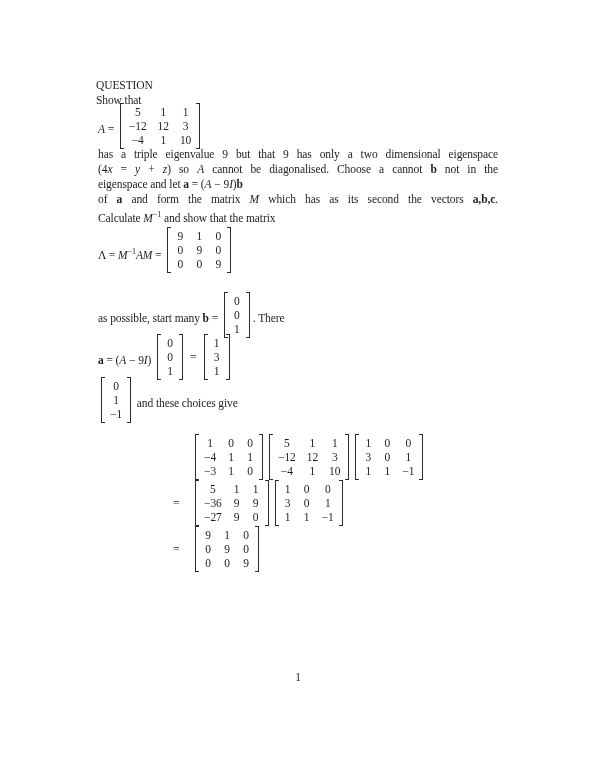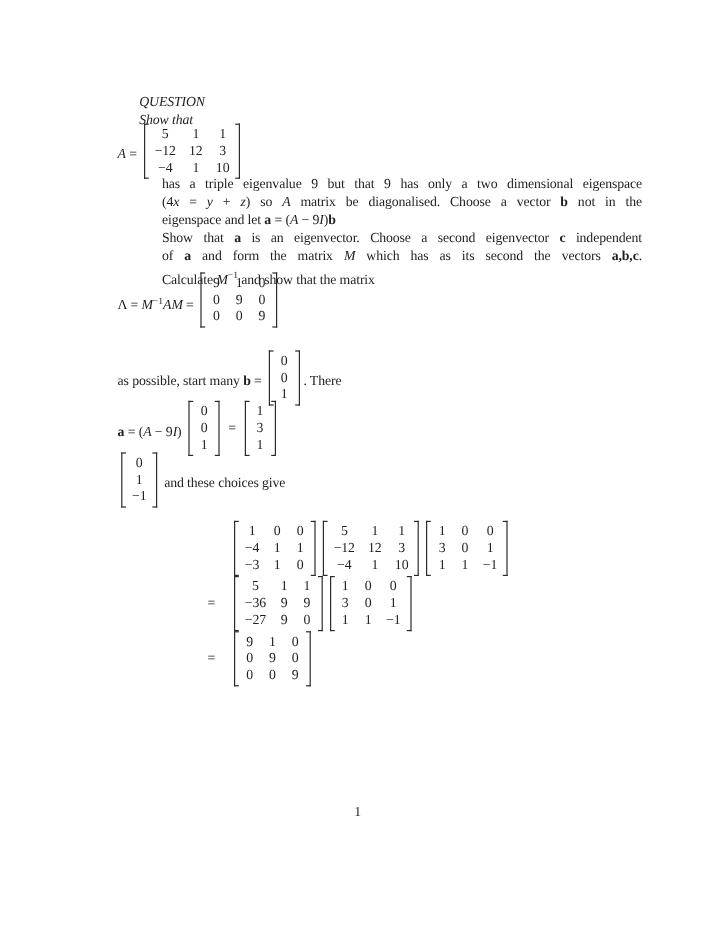--- a/index.html
+++ b/index.html
@@ -7,24 +7,24 @@
   body {
     width:600px; height:776px;
     font-family:"Liberation Serif","DejaVu Serif",serif;
     color:#1e1e1e;
     position:relative;
     overflow:hidden;
   }
   .page { position:relative; width:600px; height:776px; background:#fff; }
 
   .tline {
-    position:absolute; left:116px; width:400px;
-    font-size:11.5px; line-height:15px; letter-spacing:-0.1px;font-style:italic;
-  }
-  .para { position:absolute; left:98px; width:400px;margin-left:37px; }
+    position:absolute; left:96px; width:400px;
+    font-size:11.5px; line-height:15px; letter-spacing:-0.1px;
+  }
+  .para { position:absolute; left:98px; width:400px; }
   .pline {
     height:15px; font-size:11.5px; line-height:15px; letter-spacing:-0.1px;
     white-space:nowrap;
   }
   .just { white-space:normal; text-align:justify; text-align-last:justify; }
 
   
   .mline {
     position:absolute; left:98px;
     display:flex; align-items:center;
@@ -67,23 +67,22 @@
 
   <div class="tline" style="top:93px">Show that</div>
 
   <div class="mline" style="top:103px">
     <span class="tb"><span class="s-i">A</span><span> = </span></span>
     <span class="mx"><span class="mbl"></span><span class="mgrid" style="grid-template-columns: repeat(3, auto);"><span class="mcell">5</span><span class="mcell">1</span><span class="mcell">1</span><span class="mcell">−12</span><span class="mcell">12</span><span class="mcell">3</span><span class="mcell">−4</span><span class="mcell">1</span><span class="mcell">10</span></span><span class="mbr"></span></span>
   </div>
 
   <div class="para" style="top:147px">
     <div class="pline just"><span>has a triple eigenvalue 9 but that 9 has only a two dimensional eigenspace</span></div>
-    <div class="pline just"><span>(4</span><span class="s-i">x</span><span> = </span><span class="s-i">y</span><span> + </span><span class="s-i">z</span><span>) so </span><span class="s-i">A</span><span> matrix be diagonalised. Choose a vector </span><span class="s-b">b</span><span> not in the</span></div>
+    <div class="pline just"><span>(4</span><span class="s-i">x</span><span> = </span><span class="s-i">y</span><span> + </span><span class="s-i">z</span><span>) so </span><span class="s-i">A</span><span> cannot be diagonalised. Choose a cannot </span><span class="s-b">b</span><span> not in the</span></div>
     <div class="pline"><span>eigenspace and let </span><span class="s-b">a</span><span> = (</span><span class="s-i">A</span><span> − 9</span><span class="s-i">I</span><span>)</span><span class="s-b">b</span></div>
-    <div class="pline just"><span>Show that </span><span class="s-b">a</span><span> is an eigenvector. Choose a second eigenvector </span><span class="s-b">c</span><span> independent</span></div>
     <div class="pline just"><span>of </span><span class="s-b">a</span><span> and form the matrix </span><span class="s-i">M</span><span> which has as its second the vectors </span><span class="s-b">a,b,c</span><span>.</span></div>
     <div class="pline"><span>Calculate </span><span class="s-i">M</span><span class="s-sup">−1</span><span> and show that the matrix</span></div>
   </div>
 
   <div class="mline" style="top:227px">
     <span class="tb"><span>Λ = </span><span class="s-i">M</span><span class="s-sup">−1</span><span class="s-i">AM</span><span> = </span></span>
     <span class="mx"><span class="mbl"></span><span class="mgrid" style="grid-template-columns: repeat(3, auto);"><span class="mcell">9</span><span class="mcell">1</span><span class="mcell">0</span><span class="mcell">0</span><span class="mcell">9</span><span class="mcell">0</span><span class="mcell">0</span><span class="mcell">0</span><span class="mcell">9</span></span><span class="mbr"></span></span>
   </div>
 
 

